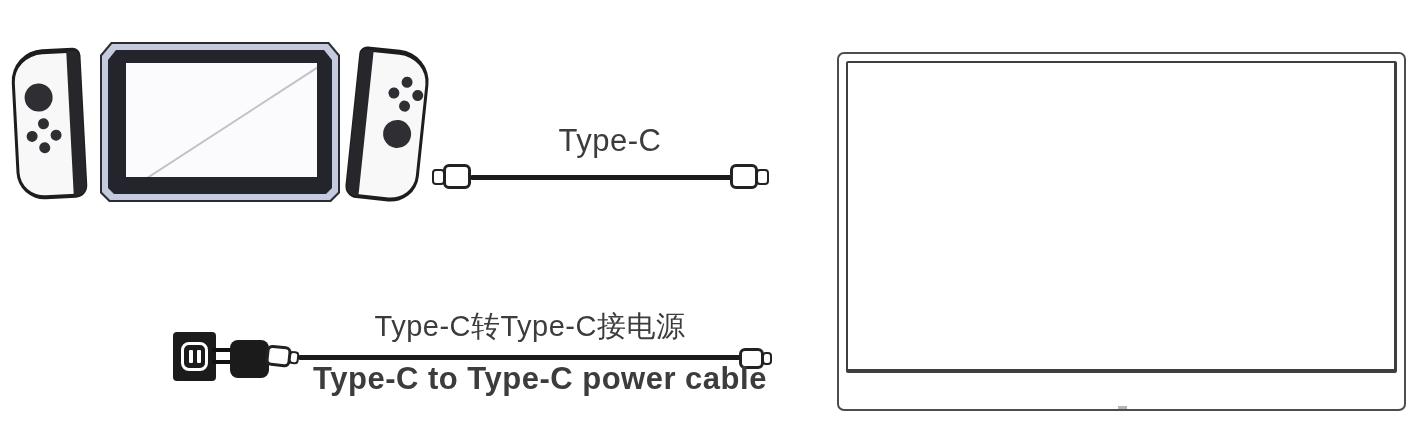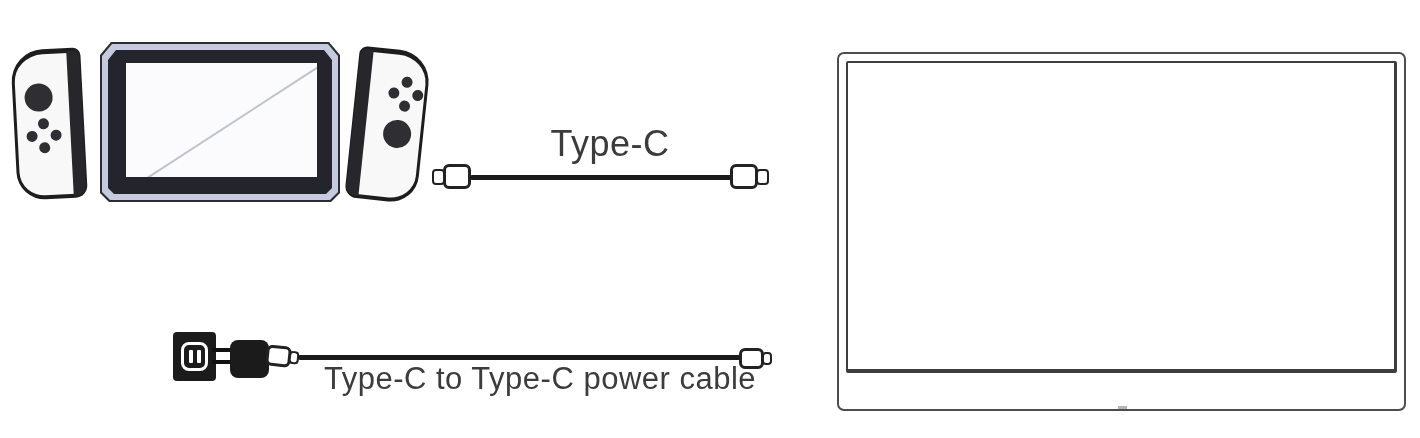--- a/index.html
+++ b/index.html
@@ -85,21 +85,21 @@
 
   <div class="joycon joycon-right">
     <div class="jc-strip jc-strip-left"></div>
     <div class="jc-dot" style="left:42px;top:21px;"></div>
     <div class="jc-dot" style="left:30px;top:33px;"></div>
     <div class="jc-dot" style="left:54px;top:33px;"></div>
     <div class="jc-dot" style="left:42px;top:45px;"></div>
     <div class="jc-stick" style="left:29px;top:65px;"></div>
   </div>
 
-  <div class="lbl abs" style="left:480px;top:124px;width:260px;font-size:36px;">Type-C</div>
+  <div class="lbl abs" style="left:480px;top:124px;width:260px;font-size:31px;">Type-C</div>
   <div class="plug" style="left:432px;top:164px;">
     <div class="plug-tip overlap-r"></div>
     <div class="plug-body"></div>
   </div>
   <div class="cable" style="left:470px;top:175px;width:263px;"></div>
   <div class="plug" style="left:730px;top:164px;">
     <div class="plug-body"></div>
     <div class="plug-tip overlap-l"></div>
   </div>
 
@@ -118,20 +118,21 @@
 
   <div class="plug" style="left:266px;top:346px;transform:rotate(6deg);">
     <div class="plug-body sm"></div>
     <div class="plug-tip sm overlap-l"></div>
   </div>
   <div class="cable" style="left:298px;top:355px;width:443px;"></div>
   <div class="plug" style="left:739px;top:348px;">
     <div class="plug-body sm"></div>
     <div class="plug-tip sm overlap-l"></div>
   </div>
-  <div class="lbl abs" style="left:290px;top:362px;width:500px;font-size:31px;">Type-C to Type-C power cable</div>
+  <div class="lbl abs" style="left:340px;top:311px;width:380px;font-size:29px;">Type-C转Type-C接电源</div>
+  <div class="lbl abs" style="left:290px;top:362px;width:500px;font-size:31px;font-weight:bold;">Type-C to Type-C power cable</div>
 
   <div class="abs monitor">
     <div class="monitor-screen"></div>
     <div class="monitor-notch"></div>
   </div>
 
 </div>
 
 </body></html>

